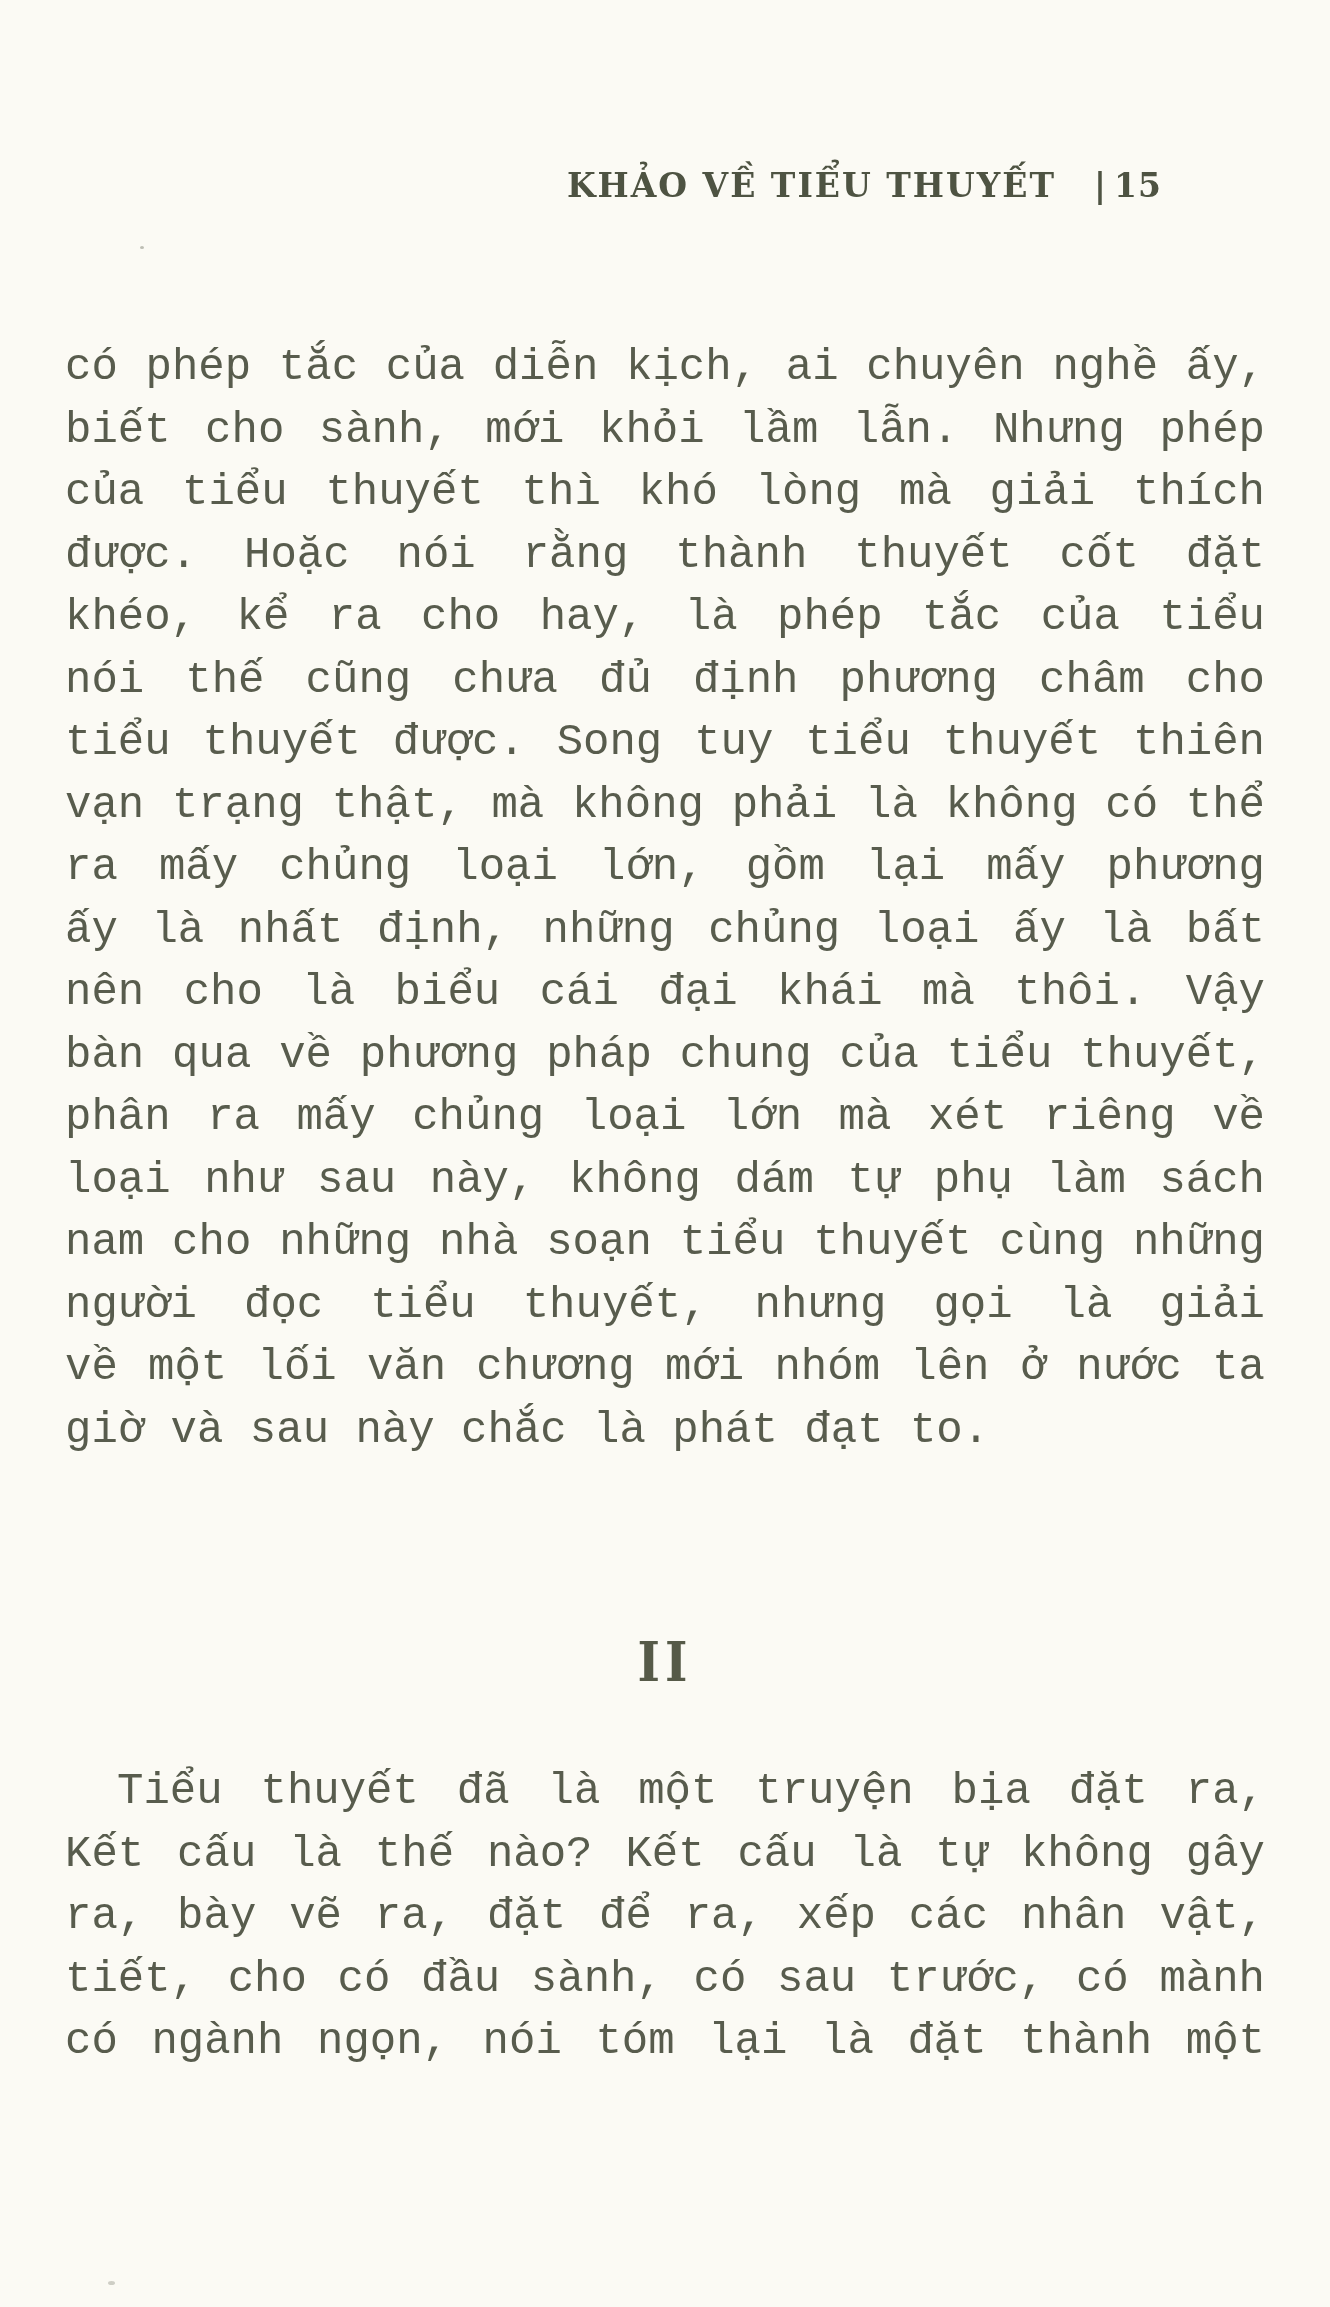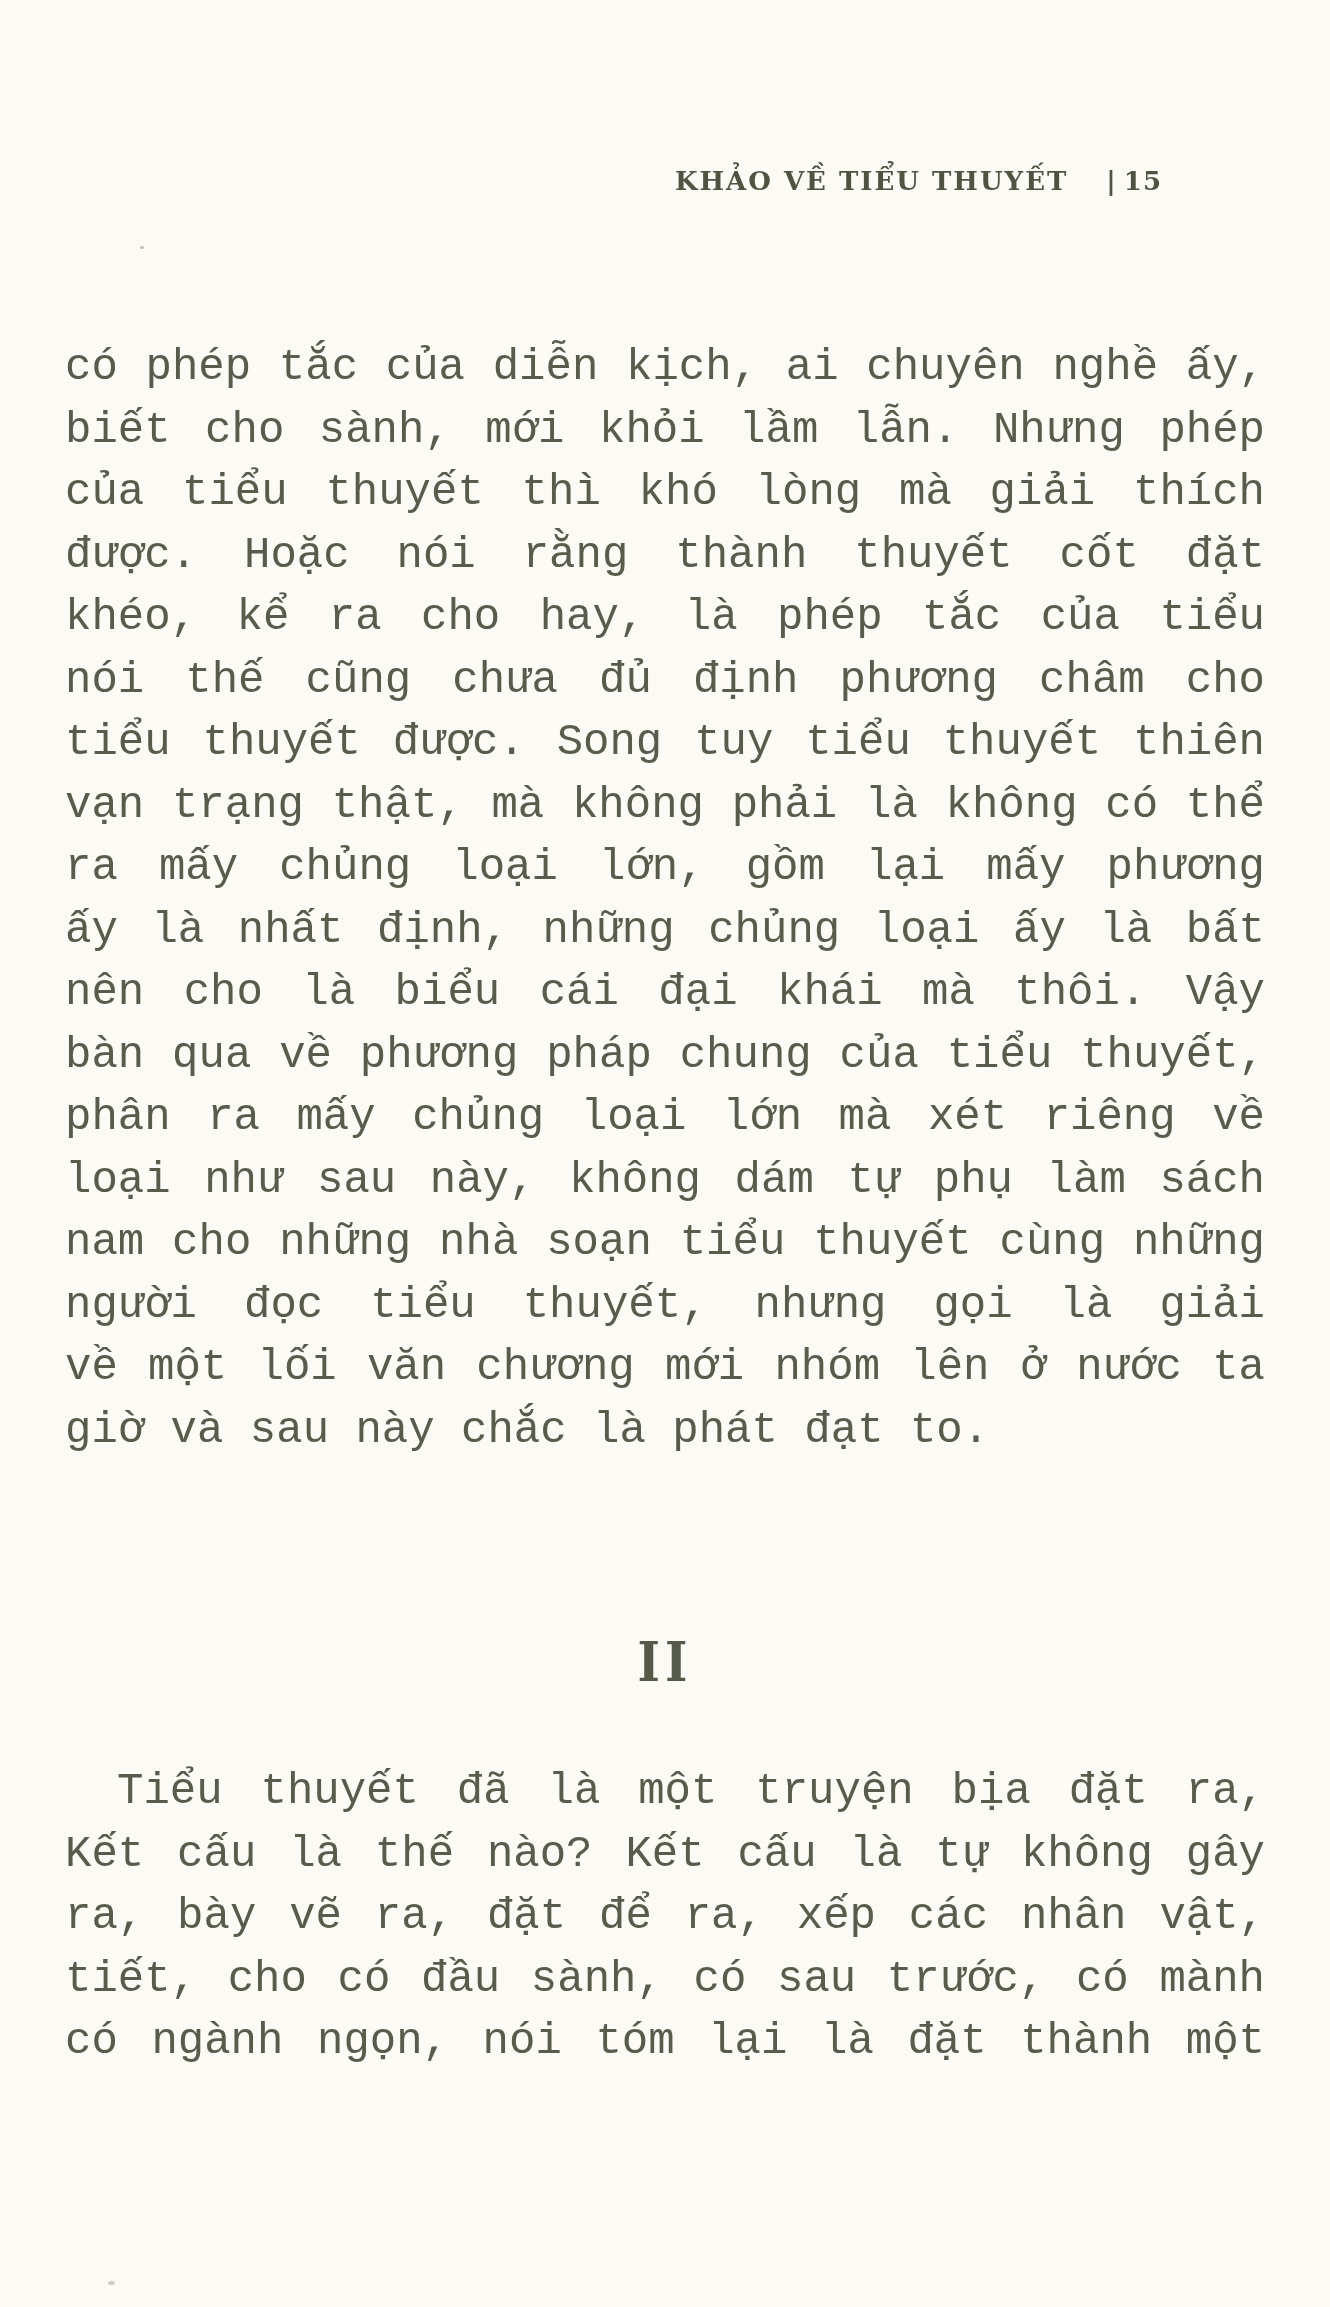--- a/index.html
+++ b/index.html
@@ -20,21 +20,21 @@
   .running-header {
     position: absolute;
     top: 166px;
     left: 0;
     width: 1330px;
     box-sizing: border-box;
     padding-right: 168px;
     text-align: right;
     font-family: "DejaVu Serif", serif;
     font-weight: bold;
-    font-size: 26px;
+    font-size: 33px;
     letter-spacing: 2px;
     color: #4e5342;
     white-space: nowrap;
   }
   .running-header .sep {
     display: inline-block;
     margin-left: 38px;
     margin-right: 6px;
     font-weight: bold;
   }

